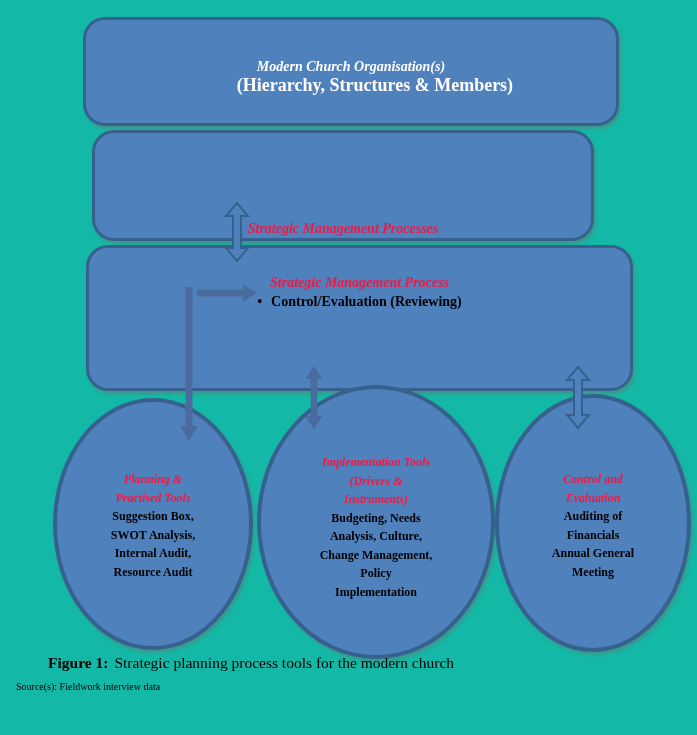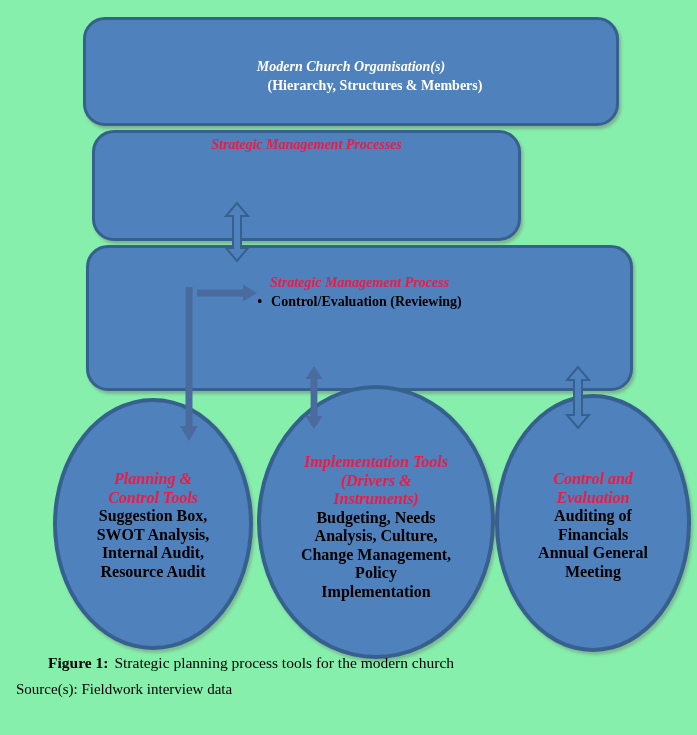--- a/index.html
+++ b/index.html
@@ -1,55 +1,55 @@
 <!DOCTYPE html>
 <html><head>
 <meta charset="utf-8">
 <style>
   html,body{margin:0;padding:0;background:#ffffff;}
-  #page{position:relative;width:697px;height:735px;background:#86efac;overflow:hidden;
+  #page{position:relative;width:697px;height:735px;background:#14b8a6;overflow:hidden;
         font-family:"Liberation Serif","DejaVu Serif",serif;}
 
   
   .rbox{position:absolute;background:#4f81bd;border:3px solid #36618e;border-radius:22px;
         box-shadow:2px 3px 3px rgba(110,110,110,.45);box-sizing:border-box;
         display:flex;flex-direction:column;align-items:center;text-align:center;}
   .rbox .title-red{color:#f01945;font-weight:bold;font-style:italic;font-size:14px;line-height:19px;}
   .rbox .title-white{color:#ffffff;font-weight:bold;font-style:italic;font-size:14px;line-height:19px;}
   .rbox .sub-black{color:#000000;font-weight:bold;font-size:14px;line-height:19px;}
-  .rbox .sub-white{color:#ffffff;font-weight:bold;font-size:14px;line-height:19px;padding-left:48px;}
+  .rbox .sub-white{color:#ffffff;font-weight:bold;font-size:18px;line-height:19px;padding-left:48px;}
 
   #org-box{left:83px;top:17px;width:536px;height:109px;justify-content:center;padding-top:8px;}
-  #processes-box{left:92px;top:130px;width:429px;height:111px;justify-content:space-between;padding-top:2px;}
+  #processes-box{left:92px;top:130px;width:502px;height:111px;justify-content:flex-end;padding-top:2px;}
   #process-box{left:86px;top:245px;width:547px;height:146px;padding-top:25px;}
 
   .bullet-line{color:#000;font-weight:bold;font-size:14px;line-height:20px;}
   .bullet-dot{margin-right:9px;}
 
   
   .ell{position:absolute;background:#4f81bd;border:4px solid #36618e;border-radius:50%;
        box-sizing:border-box;display:flex;flex-direction:column;align-items:center;text-align:center;
        box-shadow:2px 3px 3px rgba(110,110,110,.4);}
-  .ell .line{display:block;font-size:16px;line-height:18.5px;font-weight:bold;}
+  .ell .line{display:block;font-size:12px;line-height:18.5px;font-weight:bold;}
   .ell .red{color:#f01945;font-style:italic;}
   .ell .blk{color:#000000;}
 
   #planning-ellipse{left:53px;top:398px;width:200px;height:252px;padding-top:68px;}
   #implementation-ellipse{left:257px;top:385px;width:238px;height:274px;padding-top:64px;}
   #control-ellipse{left:495px;top:394px;width:196px;height:258px;padding-top:72px;}
 
   
   #arrows{position:absolute;left:0;top:0;width:697px;height:735px;pointer-events:none;}
   .arrow-outlined{fill:#4f81bd;stroke:#36618e;stroke-width:2;}
   .arrow-solid{fill:#4a6b9d;stroke:none;}
 
   
   #caption{position:absolute;left:16px;top:654px;font-size:15.5px;color:#000;}
   #caption .cap-label{font-weight:bold;margin-right:6px;margin-left:32px;}
-  #source-line{position:absolute;left:16px;top:681px;font-size:15px;color:#000;}
+  #source-line{position:absolute;left:16px;top:681px;font-size:10px;color:#000;}
 </style>
 </head>
 <body>
 
 <div id="page">
 
   <div id="org-box" class="rbox">
     <div class="title-white">Modern Church Organisation(s)</div>
     <div class="sub-white">(Hierarchy, Structures &amp; Members)</div>
   </div>
@@ -60,21 +60,21 @@
 
   <div id="process-box" class="rbox">
     <div class="title-red">Strategic Management Process</div>
     <div class="bullet-line">
       <span class="bullet-dot">•</span><span>Control/Evaluation (Reviewing)</span>
     </div>
   </div>
 
   <div id="planning-ellipse" class="ell">
     <span class="line red">Planning &amp;</span>
-    <span class="line red">Control Tools</span>
+    <span class="line red">Practised Tools</span>
     <span class="line blk">Suggestion Box,</span>
     <span class="line blk">SWOT Analysis,</span>
     <span class="line blk">Internal Audit,</span>
     <span class="line blk">Resource Audit</span>
   </div>
 
   <div id="implementation-ellipse" class="ell">
     <span class="line red">Implementation Tools</span>
     <span class="line red">(Drivers &amp;</span>
     <span class="line red">Instruments)</span>

